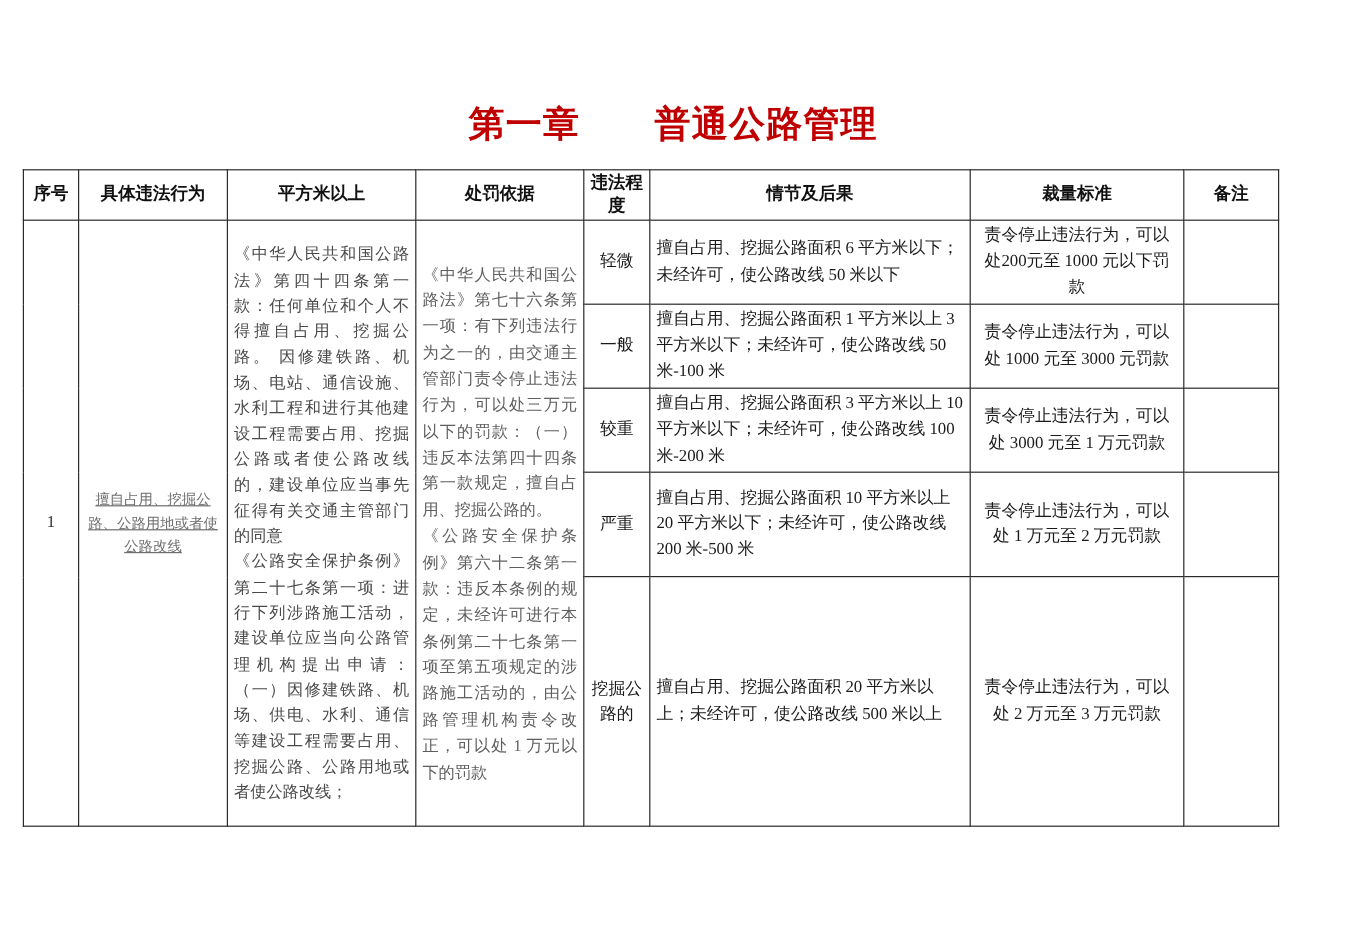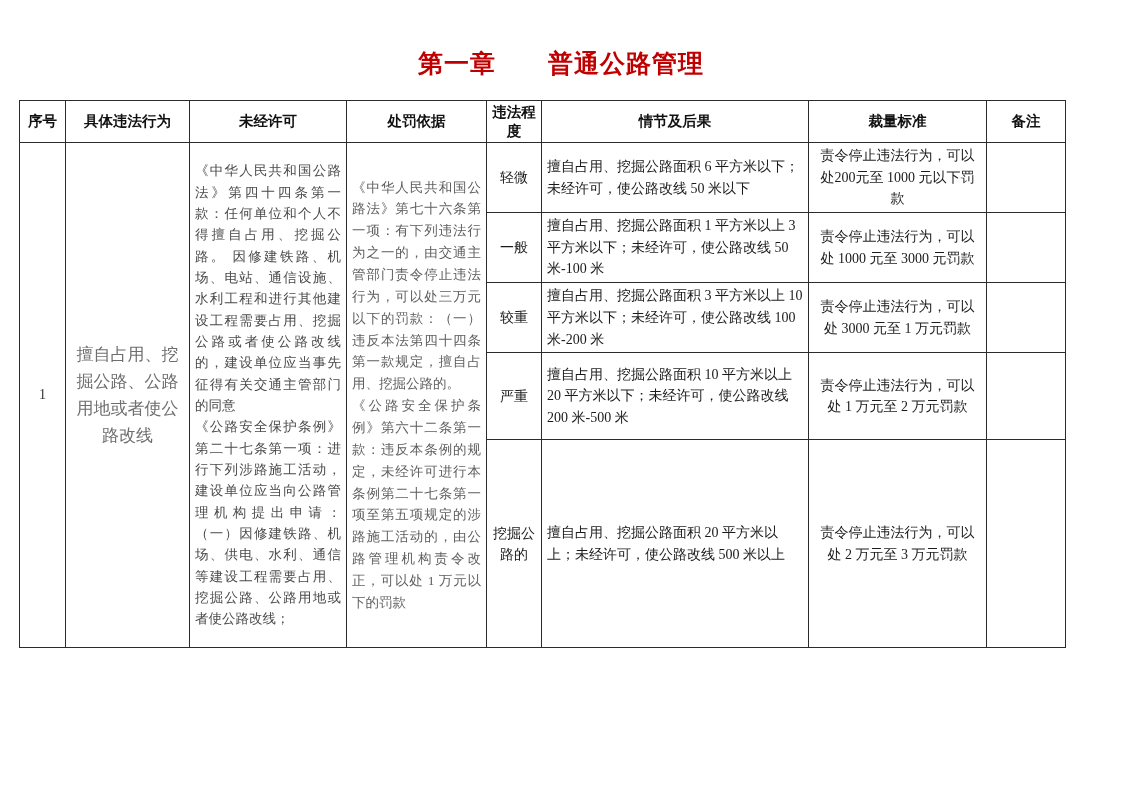--- a/index.html
+++ b/index.html
@@ -12,25 +12,25 @@
   }
   .page {
     width: 1122px;
     height: 793px;
     background: #ffffff;
     overflow: hidden;
     position: relative;
   }
   .doc-title {
     margin: 0;
-    padding-top: 47px;
+    padding-top: 88px;
     text-align: center;
     font-family: "Liberation Sans", "DejaVu Sans", sans-serif;
     font-weight: bold;
-    font-size: 25px;
+    font-size: 30px;
     line-height: 32px;
     color: #c00000;
     letter-spacing: 1px;
   }
   table.reg-table {
     border-collapse: collapse;
     table-layout: fixed;
     width: 1046px;
     margin: 21px 0 0 19px;
   }
@@ -57,24 +57,25 @@
   .r5 { height: 208px; }
   .cell-seq {
     text-align: center;
     vertical-align: middle;
     font-size: 14px;
     color: #333333;
   }
   .cell-behavior {
     text-align: center;
     vertical-align: middle;
-    font-size: 17px;
+    font-size: 12px;
     line-height: 1.6;
     color: #6e6e6e;
     padding: 2px 8px;
+    text-decoration: underline;
   }
   .cell-clauses {
     vertical-align: middle;
     font-size: 13.5px;
     line-height: 1.58;
     color: #4a4a4a;
     text-align: justify;
     padding: 4px 7px;
   }
   .cell-basis {
@@ -127,21 +128,21 @@
       <col style="width:55px">
       <col style="width:267px">
       <col style="width:178px">
       <col style="width:79px">
     </colgroup>
 
     <tbody>
         <tr class="r-header">
       <th>序号</th>
       <th>具体违法行为</th>
-      <th>未经许可</th>
+      <th>平方米以上</th>
       <th>处罚依据</th>
       <th>违法程度</th>
       <th>情节及后果</th>
       <th>裁量标准</th>
       <th class="th-remark">备注</th>
     </tr>
 
     <tr class="r1">
       <td class="cell-seq" rowspan="5">1</td>
       <td class="cell-behavior" rowspan="5">擅自占用、挖掘公路、公路用地或者使公路改线</td>

